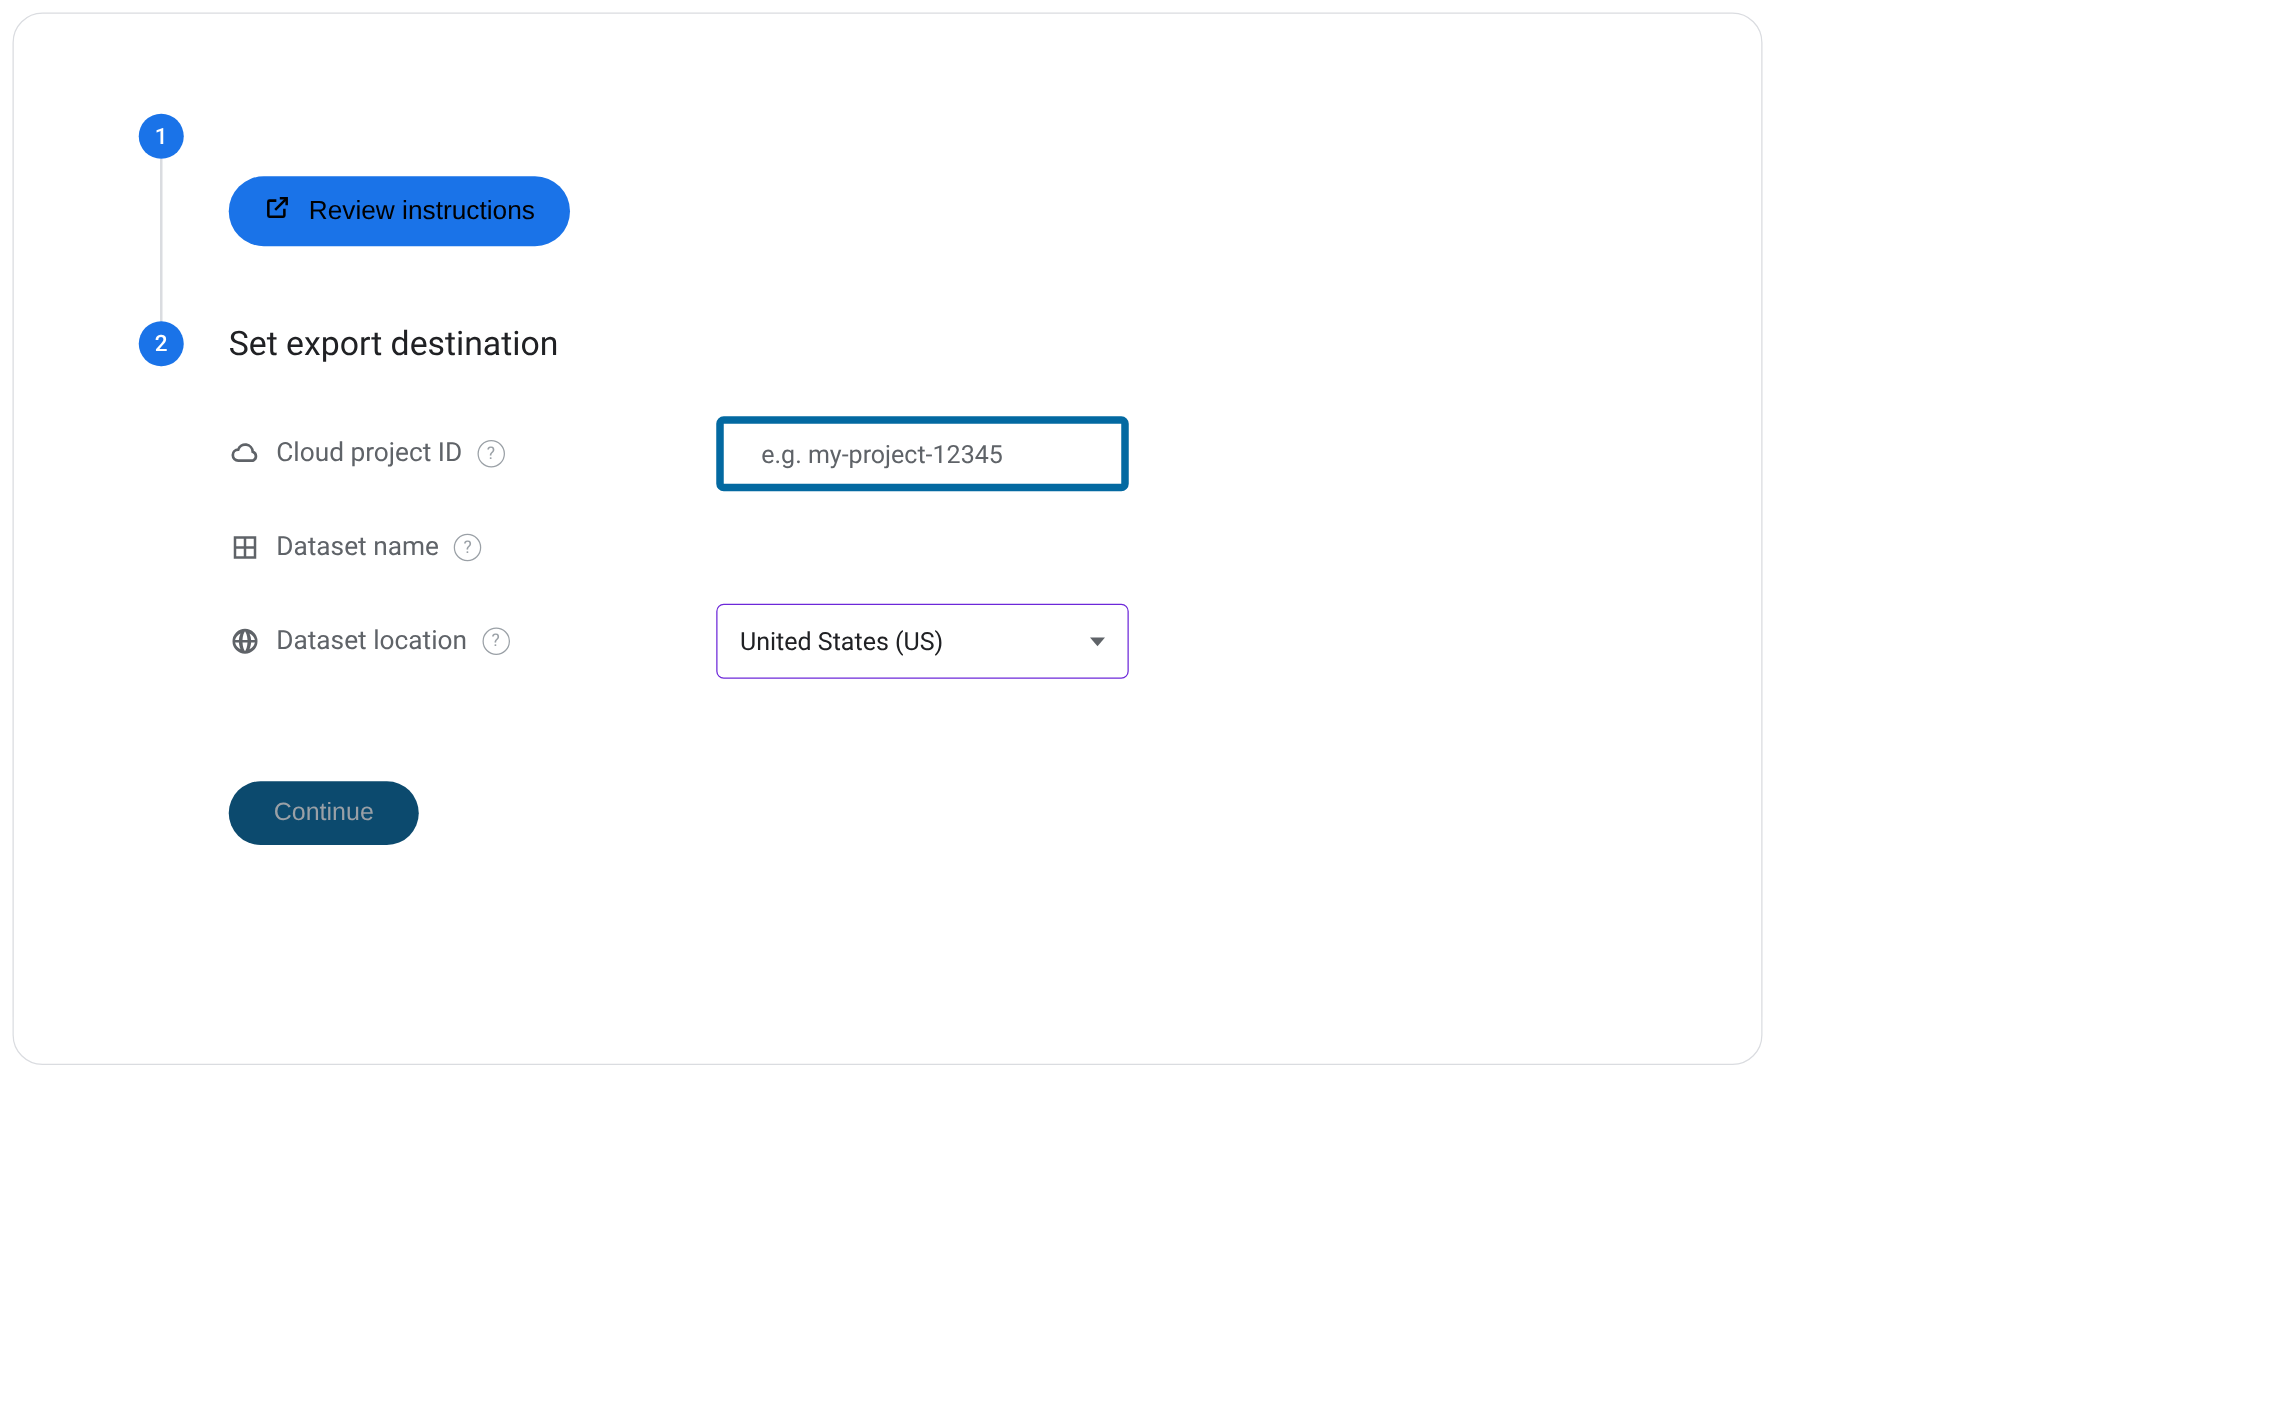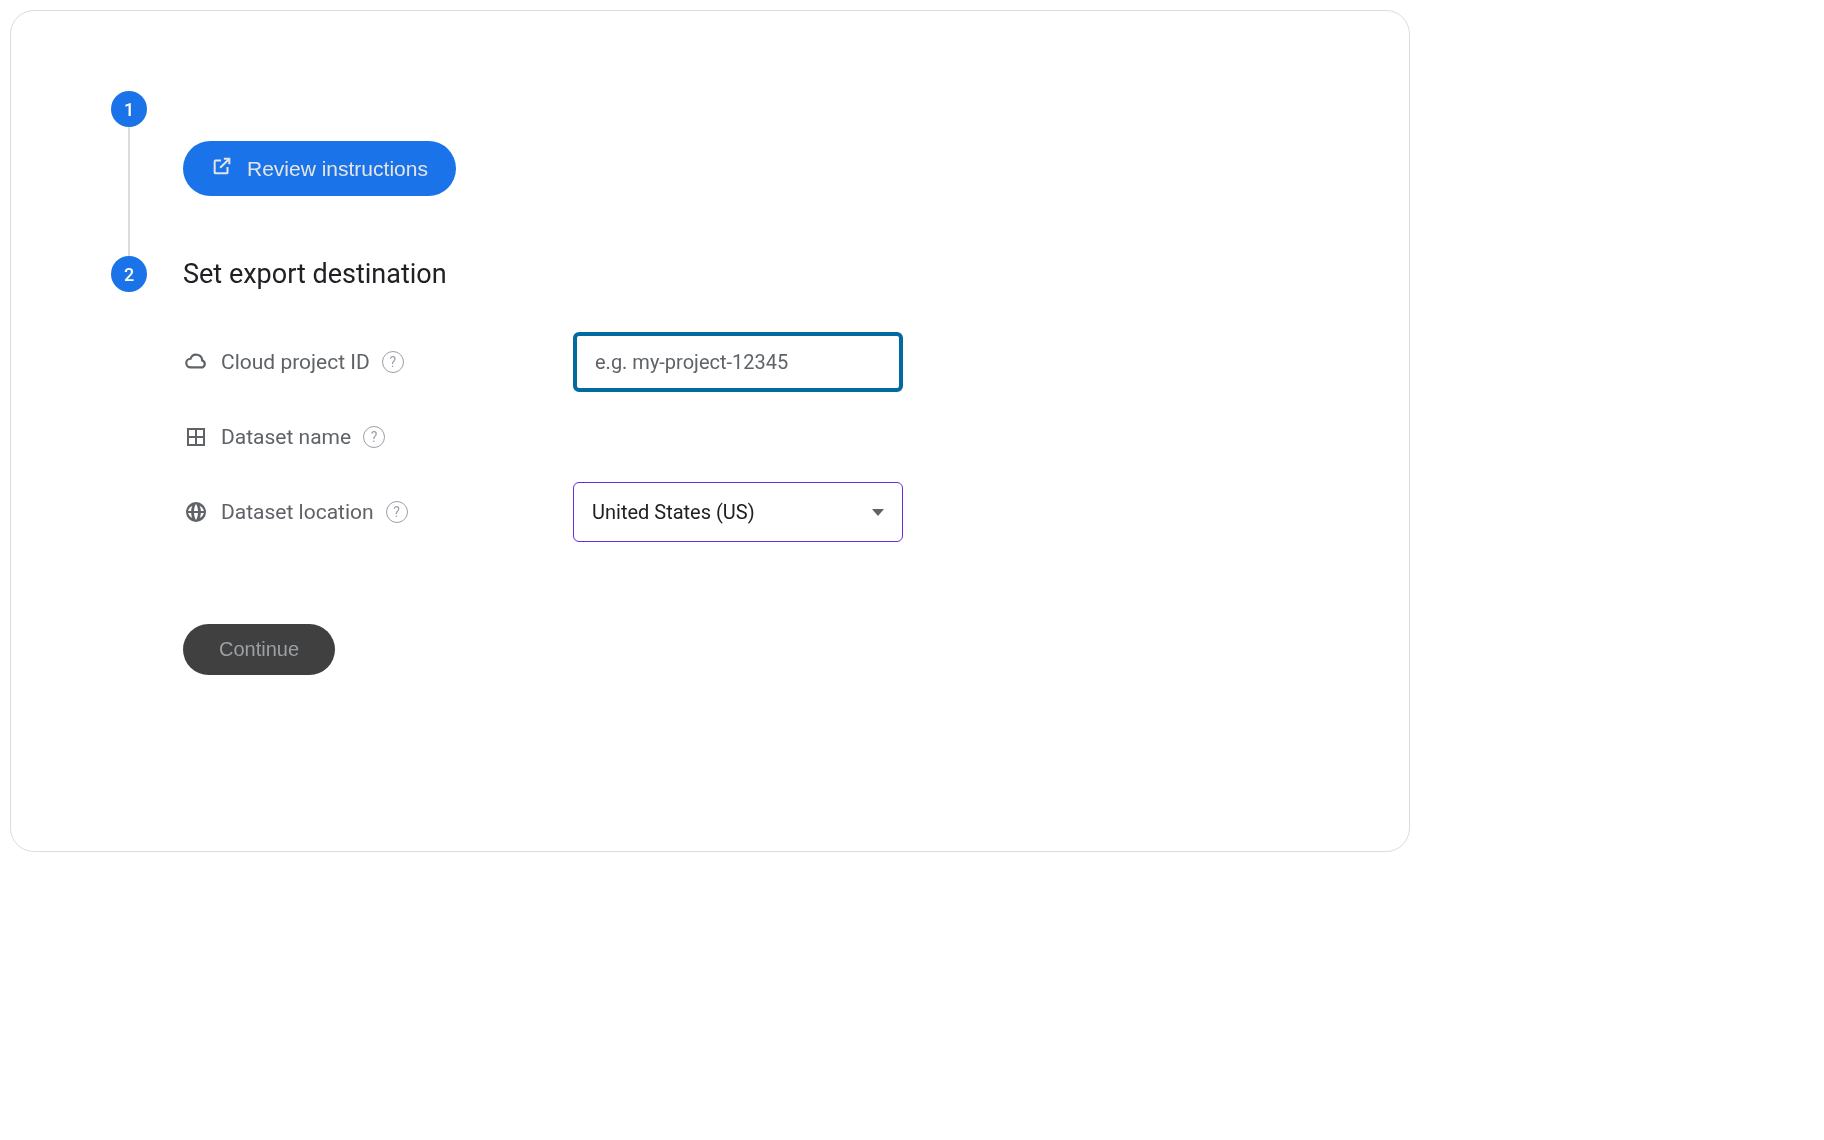--- a/index.html
+++ b/index.html
@@ -56,21 +56,21 @@
   }
   .step-content {
     margin-top: 50px;
     margin-bottom: 60px;
   }
   .pill-button {
     display: inline-flex;
     align-items: center;
     gap: 14px;
     background: #1a73e8;
-    color: #e5e5e5;
+    color: #000000;
     border: none;
     border-radius: 30px;
     padding: 14px 28px;
     font-size: 21px;
     font-weight: 500;
     cursor: pointer;
   }
   .pill-button svg { width: 22px; height: 22px; }
   .form-rows { margin-top: 40px; }
   .form-row {
@@ -102,23 +102,23 @@
     display: inline-flex;
     align-items: center;
     justify-content: center;
     font-size: 14px;
     color: #9aa0a6;
     cursor: pointer;
   }
   .text-input {
     width: 330px;
     height: 60px;
-    border: 4px solid #0369a1;
+    border: 6px solid #0369a1;
     border-radius: 6px;
-    padding: 0 18px;
+    padding: 0 30px;
     font-size: 20px;
     color: #202124;
     font-family: inherit;
     outline: none;
   }
   .text-input:disabled {
     border-color: #e8eaed;
     color: #9aa0a6;
     background: #fff;
   }
@@ -138,21 +138,21 @@
     cursor: pointer;
   }
   .select-wrap .arrow {
     width: 0; height: 0;
     border-left: 6px solid transparent;
     border-right: 6px solid transparent;
     border-top: 7px solid #5f6368;
   }
   .continue-btn {
     margin-top: 50px;
-    background: #404040;
+    background: #0c4a6e;
     color: #9aa0a6;
     border: none;
     border-radius: 28px;
     padding: 14px 36px;
     font-size: 20px;
     font-weight: 500;
     cursor: not-allowed;
   }
 </style>
 </head>

